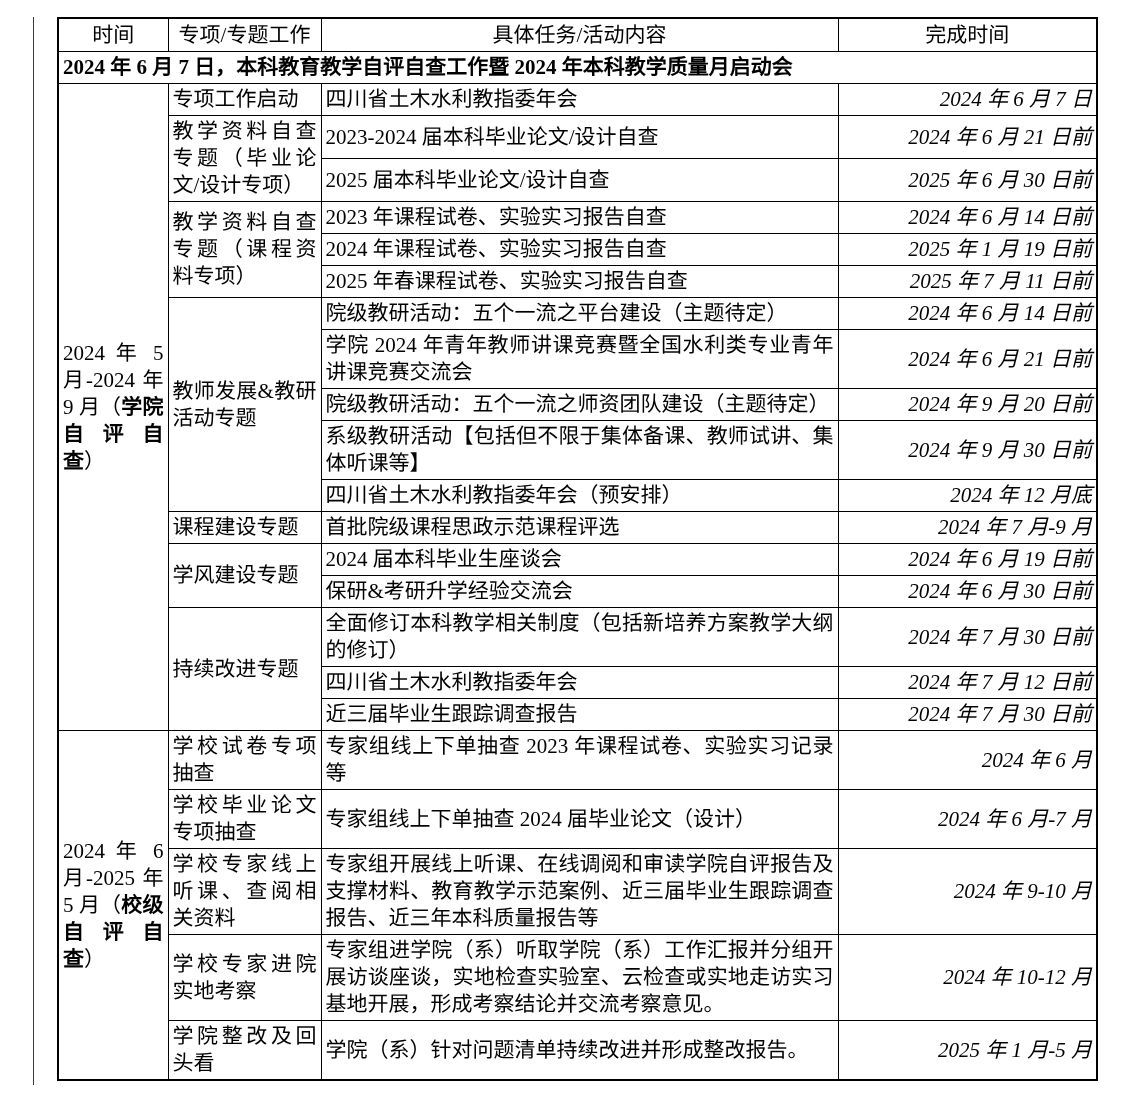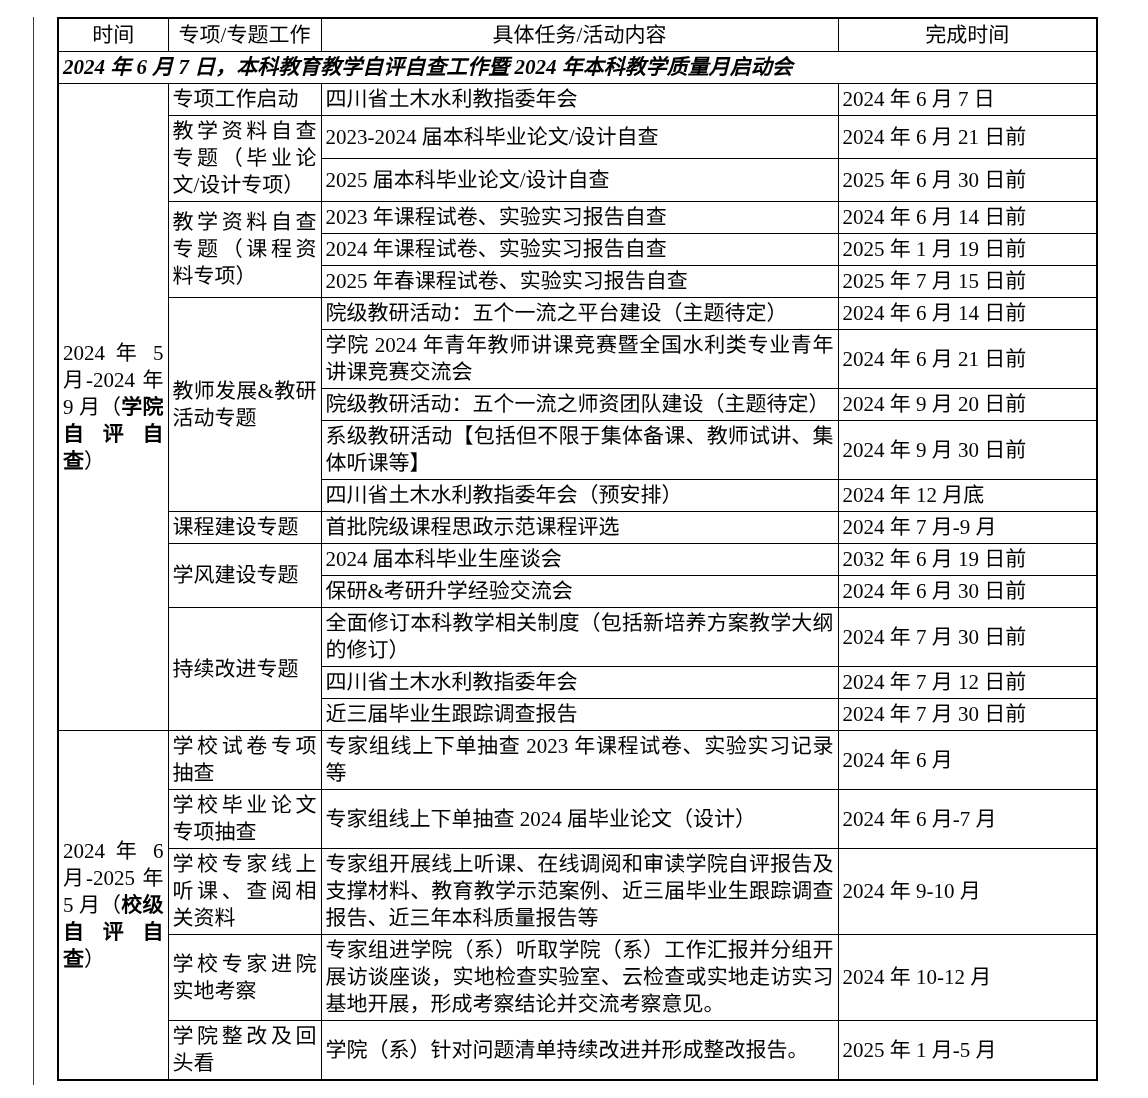--- a/index.html
+++ b/index.html
@@ -49,37 +49,37 @@
   }
   th.col-header {
     font-weight: normal;
     text-align: center;
     height: 28px;
   }
   td.banner-cell {
     font-weight: bold;
     text-align: left;
     padding: 9px 4px;
-    font-style: italic;
   }
   td.time-cell {
     text-align: justify;
     padding: 2px 5px;
   }
   td.topic-cell {
     text-align: justify;
     padding: 2px 13px 2px 4px;
   }
   td.task-cell {
     text-align: justify;
     padding: 2px 5px;
   }
   td.deadline-cell {
-    text-align: left;
+    text-align: right;
     padding: 2px 5px;
+    font-style: italic;
   }
   td.time-cell b { font-weight: bold; margin-top: 48px; }
 </style>
 </head>
 <body>
 
 <div class="page-edge-line"></div>
 
 <div class="table-wrap">
   <table class="schedule">
@@ -120,21 +120,21 @@
           <td rowspan="3" class="topic-cell">教学资料自查专题（课程资料专项）</td>
           <td class="task-cell">2023 年课程试卷、实验实习报告自查</td>
           <td class="deadline-cell">2024 年 6 月 14 日前</td>
         </tr>
         <tr>
           <td class="task-cell">2024 年课程试卷、实验实习报告自查</td>
           <td class="deadline-cell">2025 年 1 月 19 日前</td>
         </tr>
         <tr>
           <td class="task-cell">2025 年春课程试卷、实验实习报告自查</td>
-          <td class="deadline-cell">2025 年 7 月 15 日前</td>
+          <td class="deadline-cell">2025 年 7 月 11 日前</td>
         </tr>
         <tr>
           <td rowspan="5" class="topic-cell">教师发展&amp;教研活动专题</td>
           <td class="task-cell">院级教研活动：五个一流之平台建设（主题待定）</td>
           <td class="deadline-cell">2024 年 6 月 14 日前</td>
         </tr>
         <tr>
           <td class="task-cell">学院 2024 年青年教师讲课竞赛暨全国水利类专业青年讲课竞赛交流会</td>
           <td class="deadline-cell">2024 年 6 月 21 日前</td>
         </tr>
@@ -151,21 +151,21 @@
           <td class="deadline-cell">2024 年 12 月底</td>
         </tr>
         <tr>
           <td rowspan="1" class="topic-cell">课程建设专题</td>
           <td class="task-cell">首批院级课程思政示范课程评选</td>
           <td class="deadline-cell">2024 年 7 月-9 月</td>
         </tr>
         <tr>
           <td rowspan="2" class="topic-cell">学风建设专题</td>
           <td class="task-cell">2024 届本科毕业生座谈会</td>
-          <td class="deadline-cell">2032 年 6 月 19 日前</td>
+          <td class="deadline-cell">2024 年 6 月 19 日前</td>
         </tr>
         <tr>
           <td class="task-cell">保研&amp;考研升学经验交流会</td>
           <td class="deadline-cell">2024 年 6 月 30 日前</td>
         </tr>
         <tr>
           <td rowspan="3" class="topic-cell">持续改进专题</td>
           <td class="task-cell">全面修订本科教学相关制度（包括新培养方案教学大纲的修订）</td>
           <td class="deadline-cell">2024 年 7 月 30 日前</td>
         </tr>

